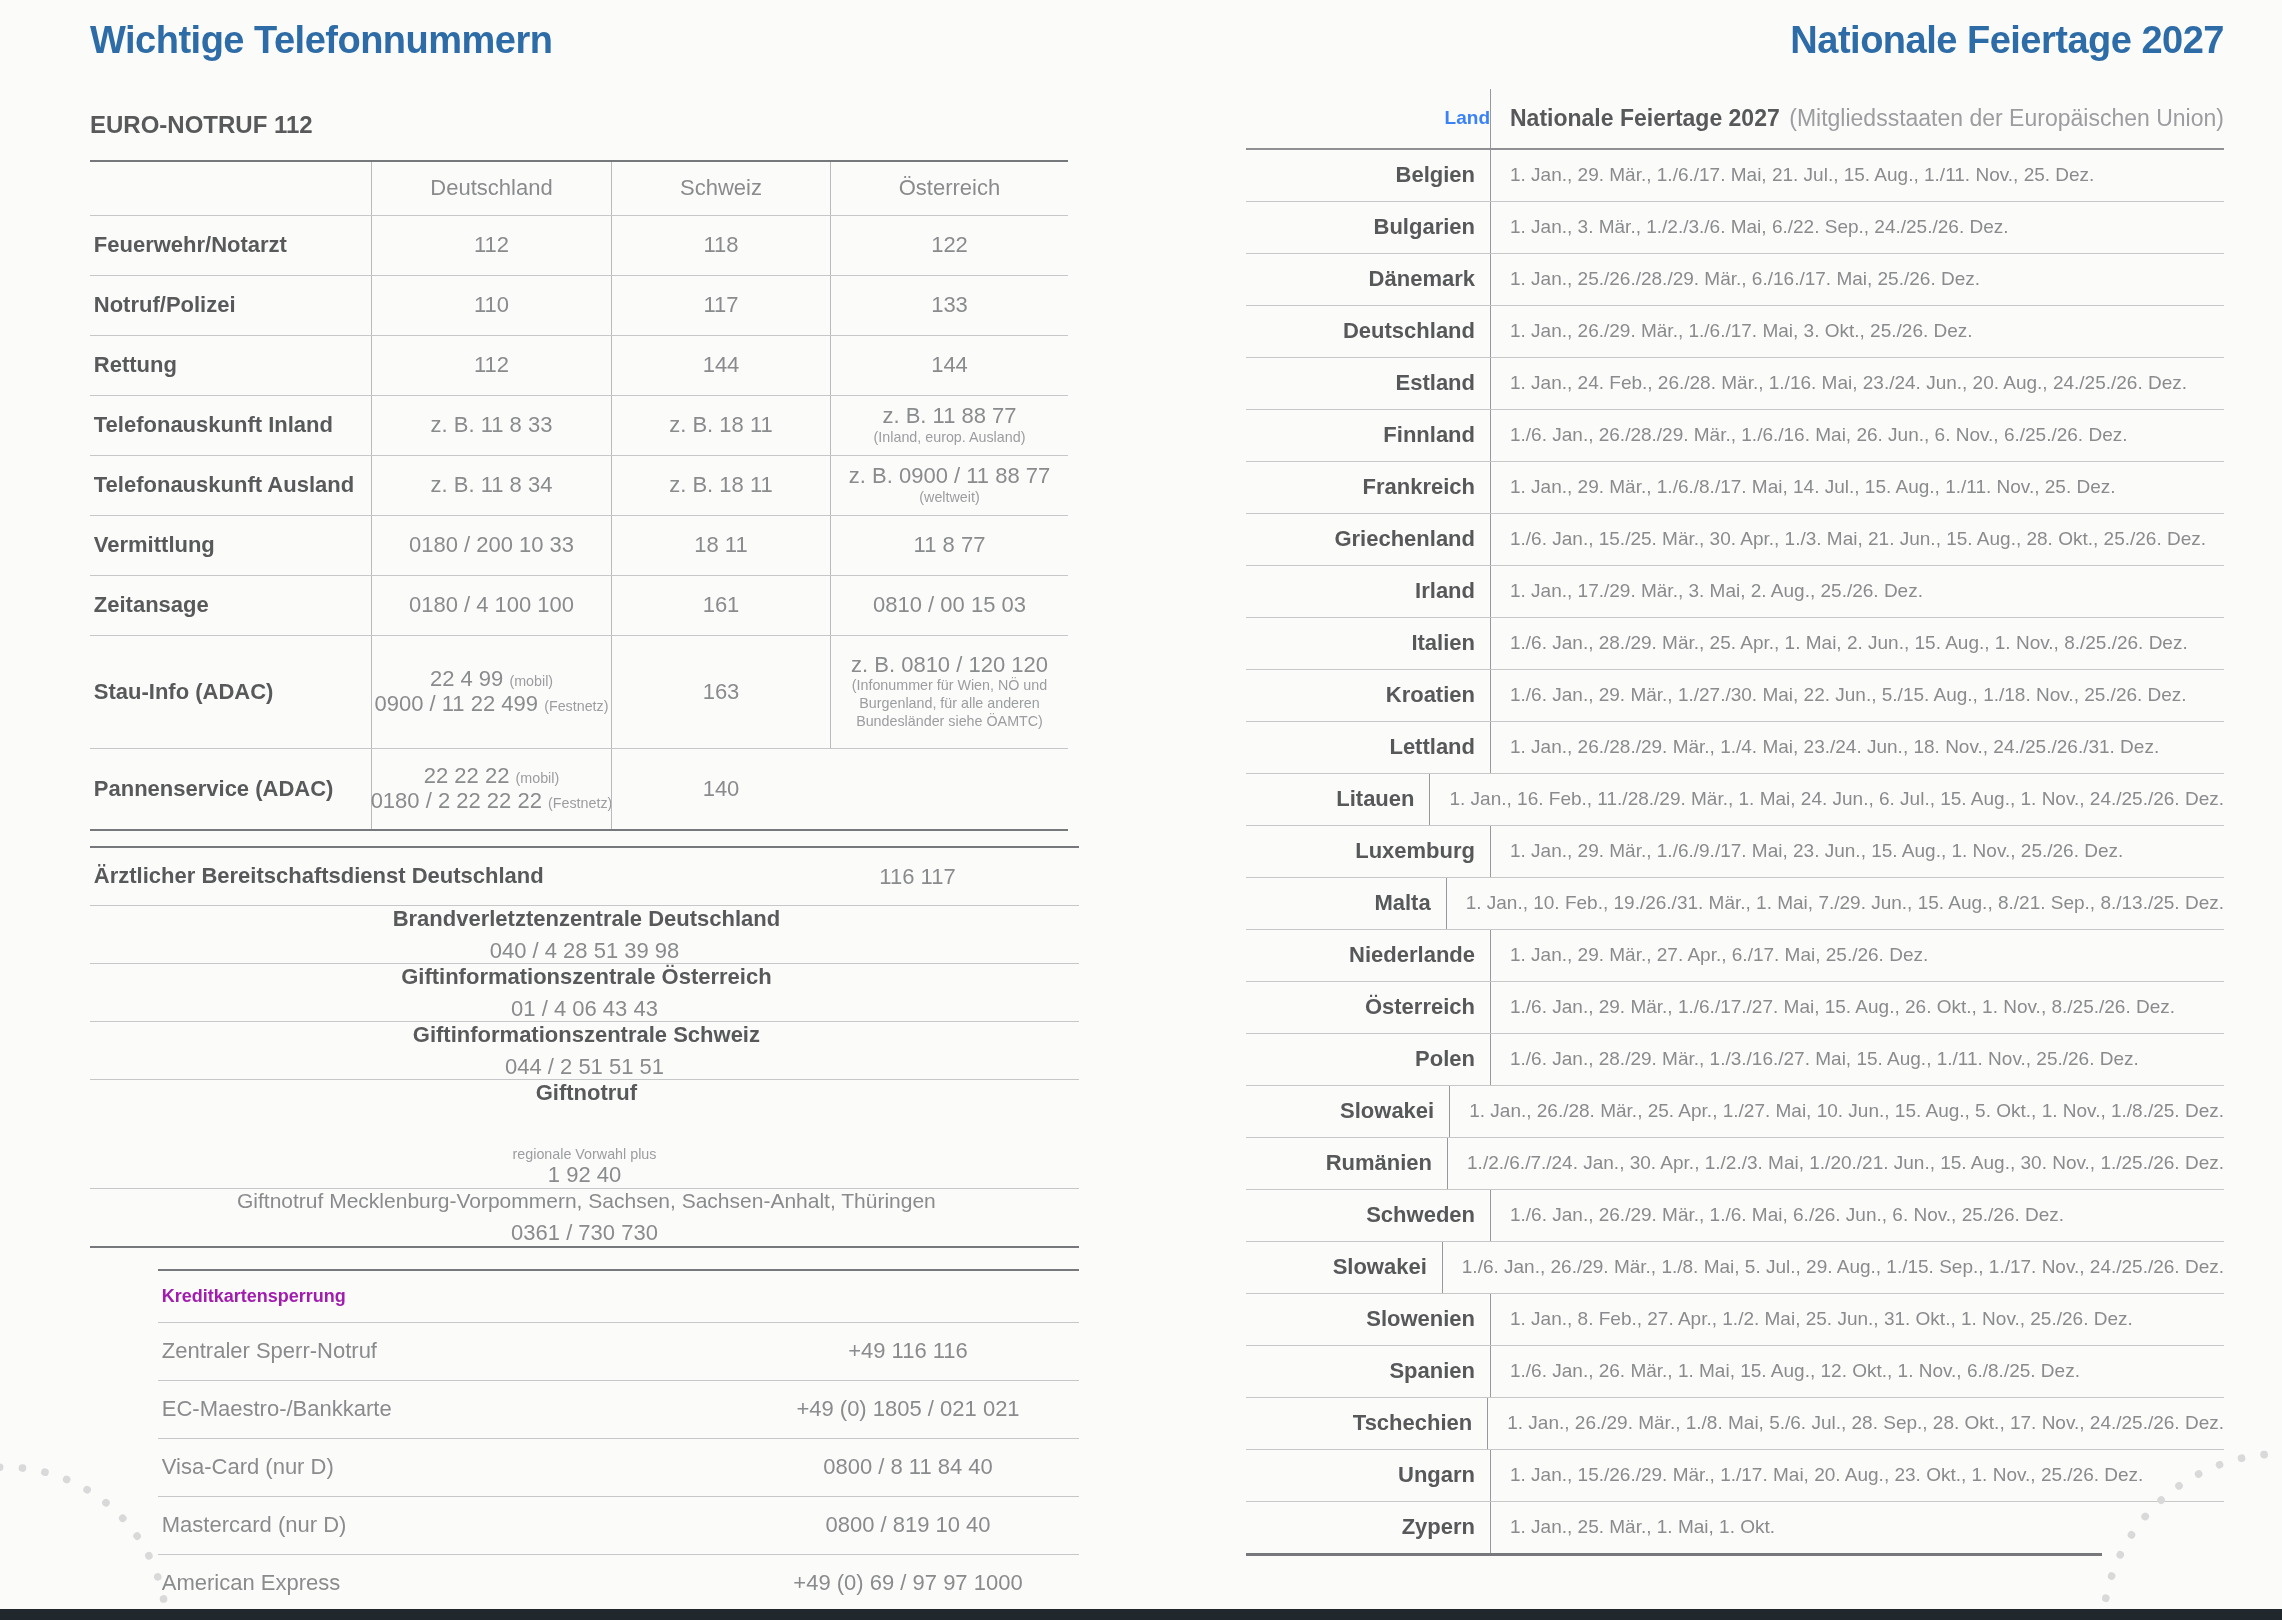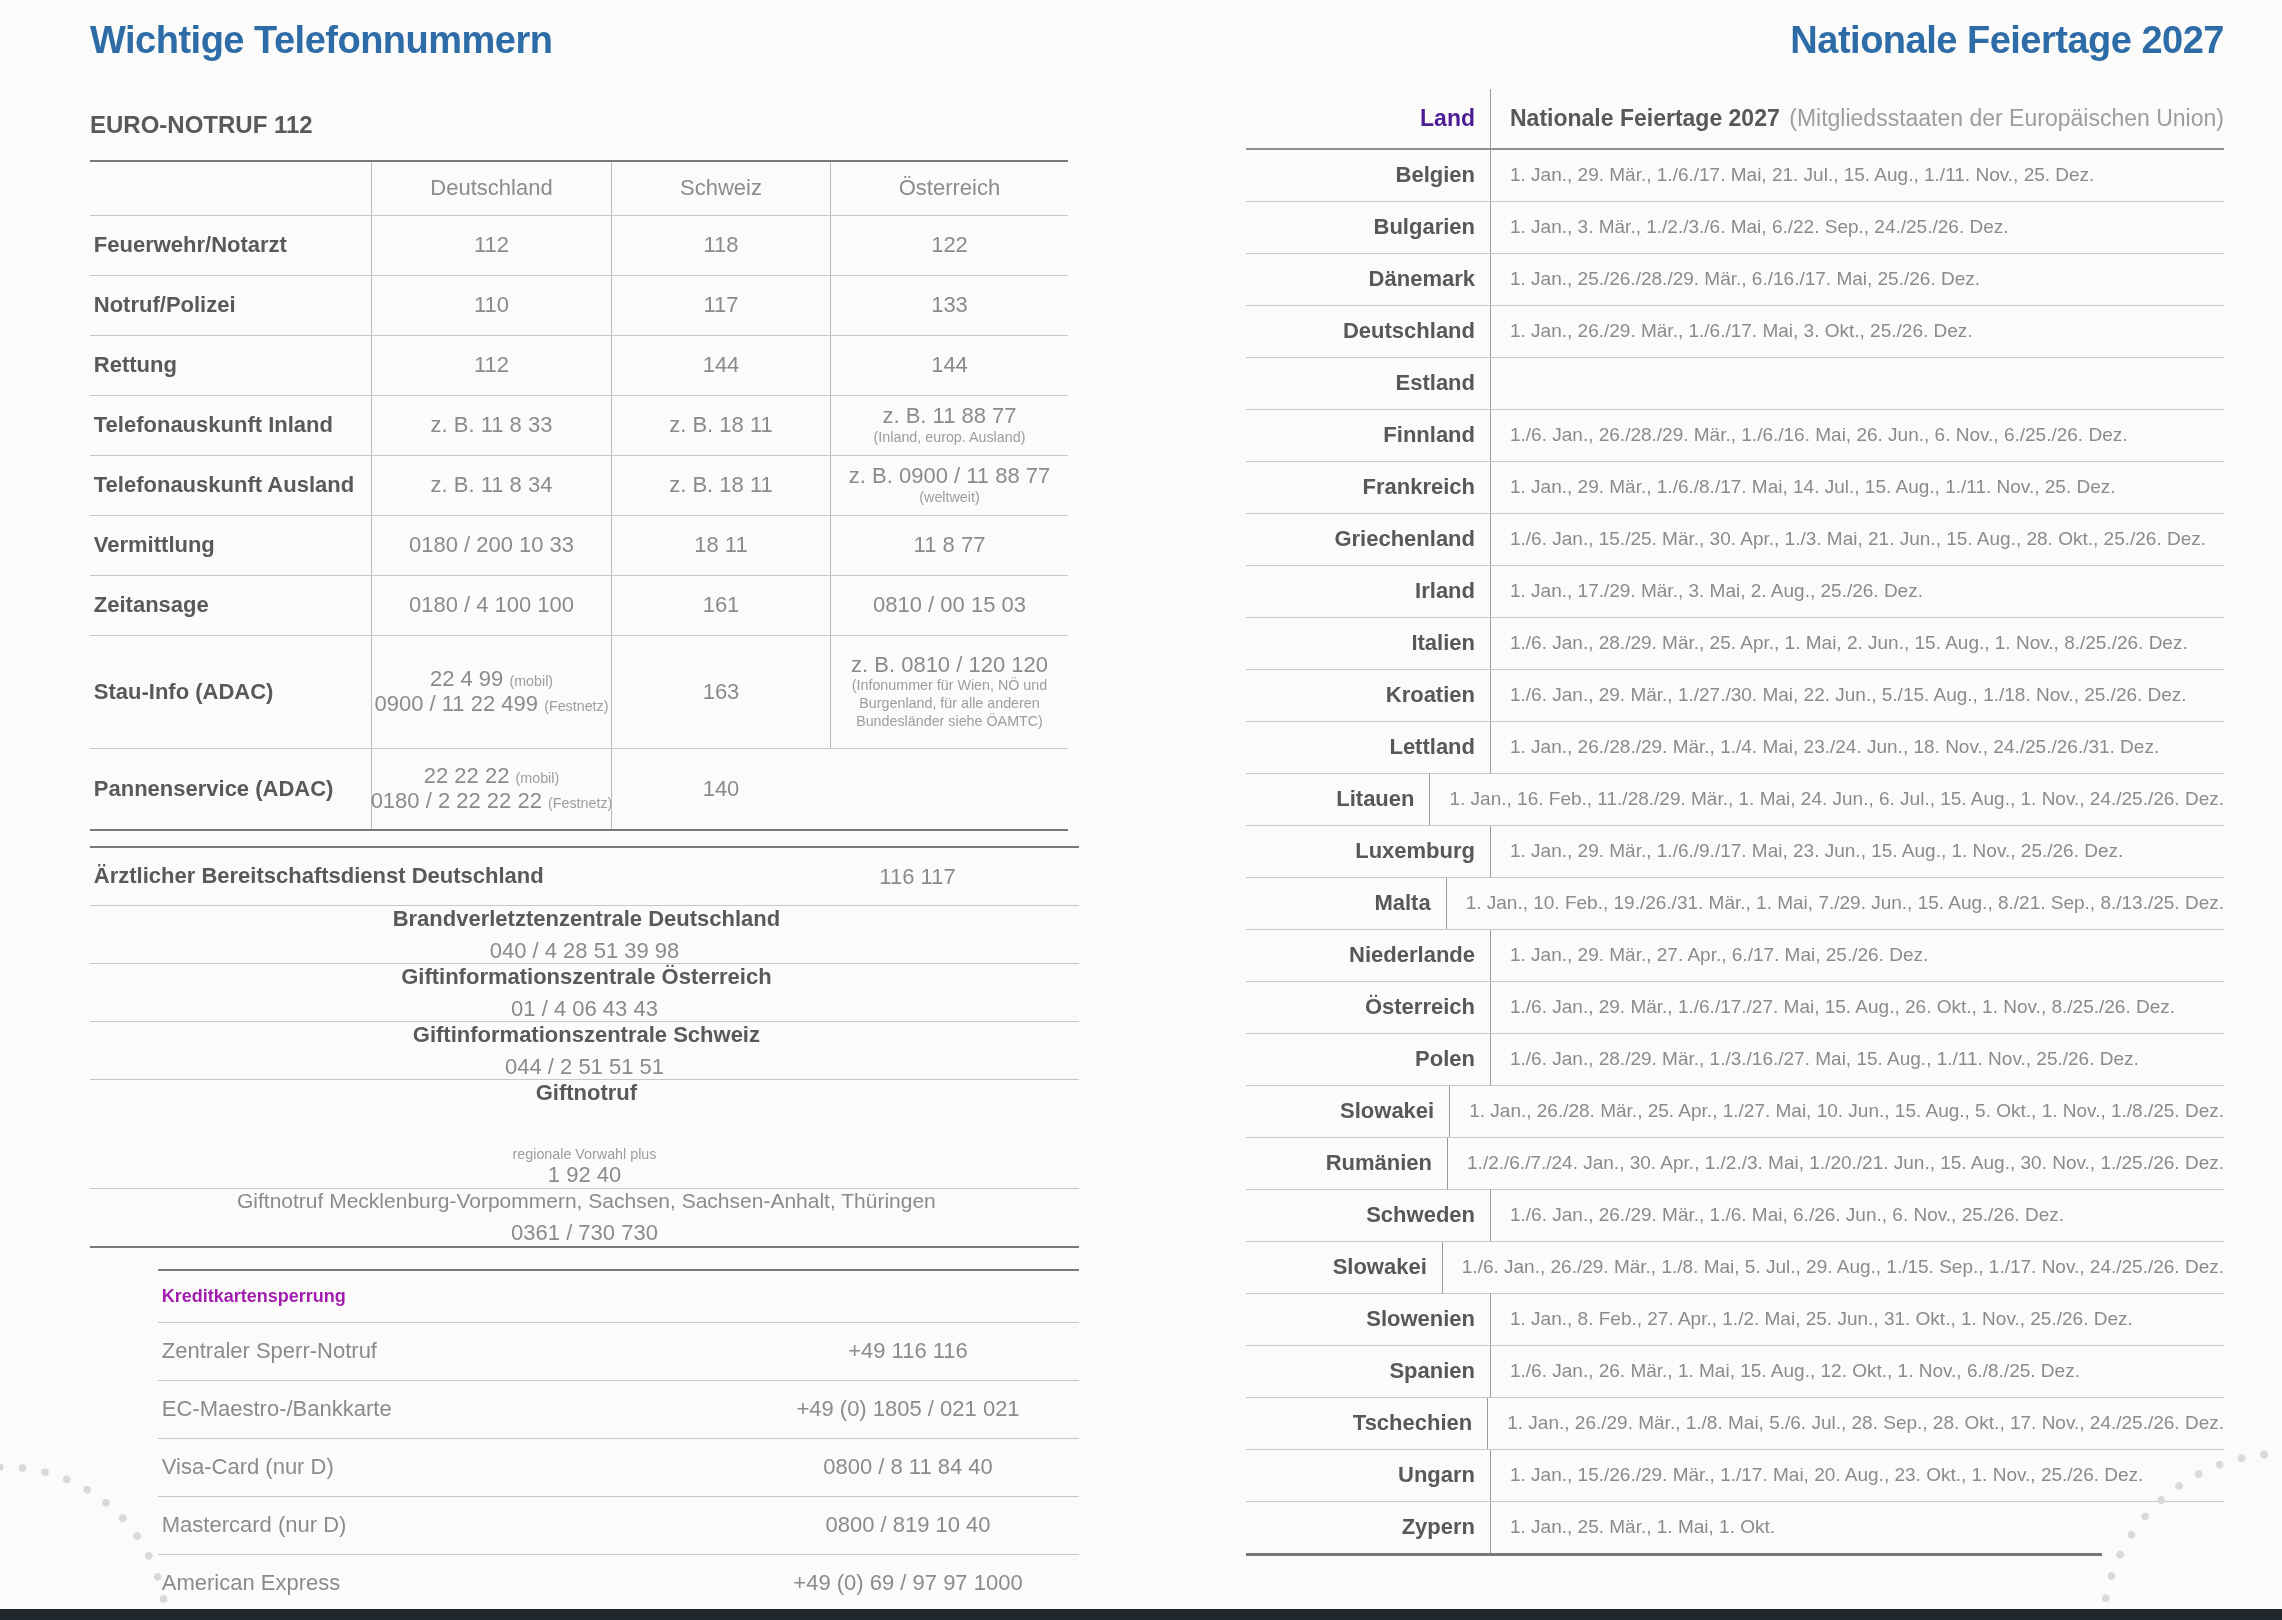--- a/index.html
+++ b/index.html
@@ -85,24 +85,24 @@
   .credit-label{flex:1;font-size:22px;color:#8a8b8d;padding-left:3.8px;}
   .credit-value{width:342px;text-align:center;font-size:22px;color:#8a8b8d;}
 
   
   .rt-table{margin-top:27px;width:978px;}
   .rt-header{
     display:flex;align-items:stretch;height:59px;
     border-bottom:2.4px solid #8f9093;
   }
   .rt-land-cell{
-    width:245px;box-sizing:border-box;padding-right:15px;
+    width:245px;box-sizing:border-box;
     border-right:1.4px solid #98999c;
     display:flex;align-items:center;justify-content:flex-end;
-    font-size:23px;font-weight:bold;color:#4c1d95;
+    font-size:19px;font-weight:bold;color:#3b82f6;
   }
   .rt-title-cell{
     flex:1;display:flex;align-items:center;padding-left:19px;
     font-size:23px;color:#57585a;white-space:nowrap;
   }
   .rt-title-bold{font-weight:bold;}
   .rt-title-note{font-weight:normal;color:#9c9da0;margin-left:9.5px;}
   .rt-row{display:flex;align-items:stretch;height:51px;border-bottom:1.4px solid #c6c7c9;}
   .rt-row:last-child{border-bottom:none;}
   .rt-country{
@@ -294,20 +294,21 @@
         <div class="rt-row">
           <div class="rt-country">Dänemark</div>
           <div class="rt-dates">1. Jan., 25./26./28./29. Mär., 6./16./17. Mai, 25./26. Dez.</div>
         </div>
         <div class="rt-row">
           <div class="rt-country">Deutschland</div>
           <div class="rt-dates">1. Jan., 26./29. Mär., 1./6./17. Mai, 3. Okt., 25./26. Dez.</div>
         </div>
         <div class="rt-row">
           <div class="rt-country">Estland</div>
+          <div class="rt-dates">1. Jan., 24. Feb., 26./28. Mär., 1./16. Mai, 23./24. Jun., 20. Aug., 24./25./26. Dez.</div>
         </div>
         <div class="rt-row">
           <div class="rt-country">Finnland</div>
           <div class="rt-dates">1./6. Jan., 26./28./29. Mär., 1./6./16. Mai, 26. Jun., 6. Nov., 6./25./26. Dez.</div>
         </div>
         <div class="rt-row">
           <div class="rt-country">Frankreich</div>
           <div class="rt-dates">1. Jan., 29. Mär., 1./6./8./17. Mai, 14. Jul., 15. Aug., 1./11. Nov., 25. Dez.</div>
         </div>
         <div class="rt-row">

